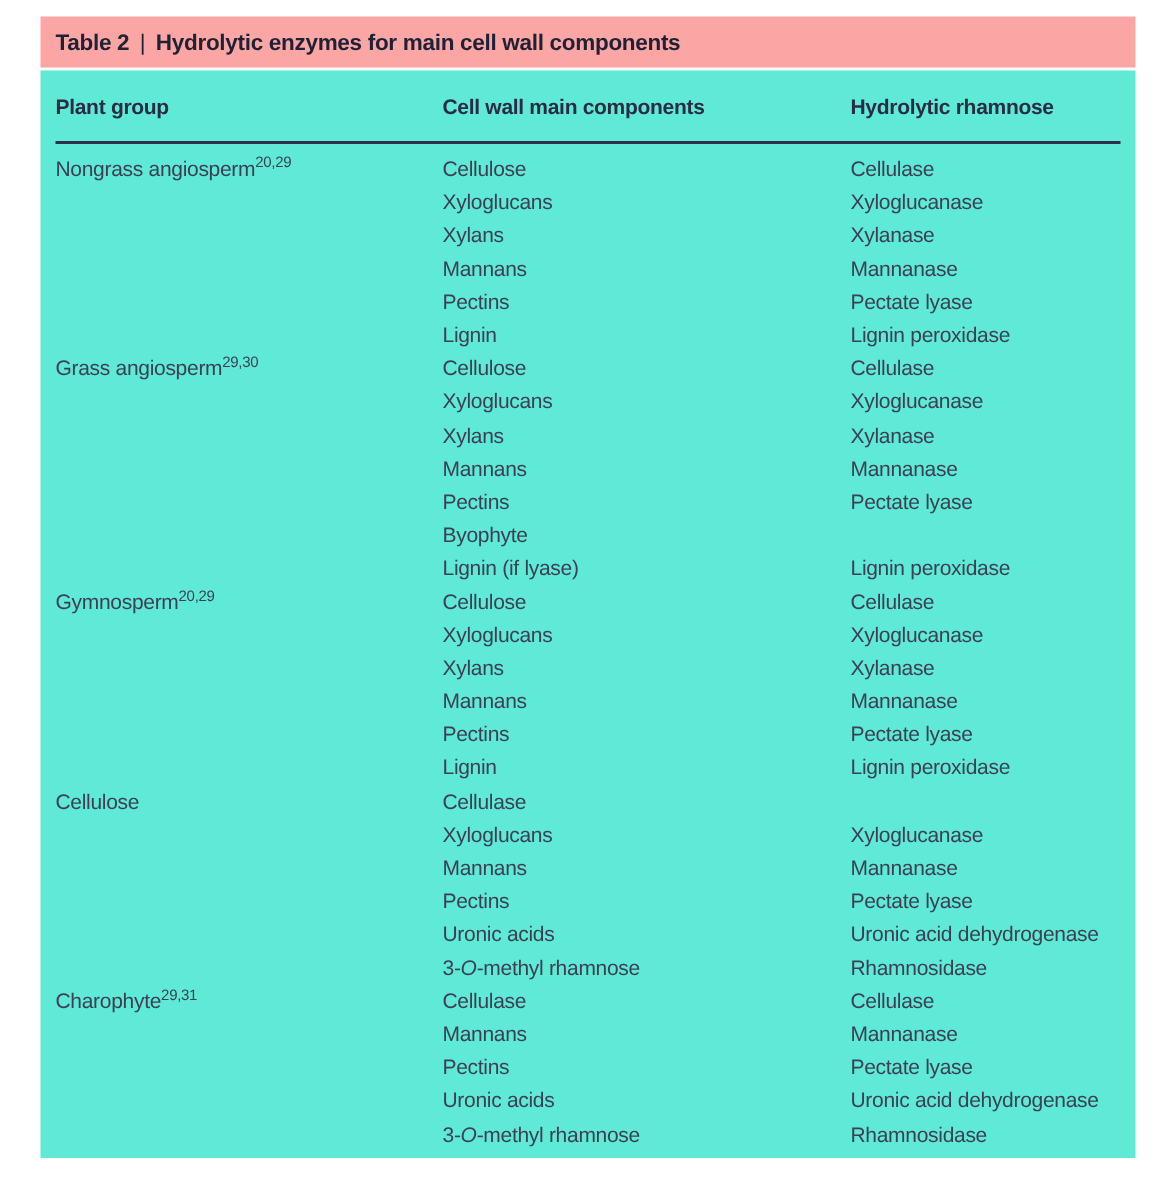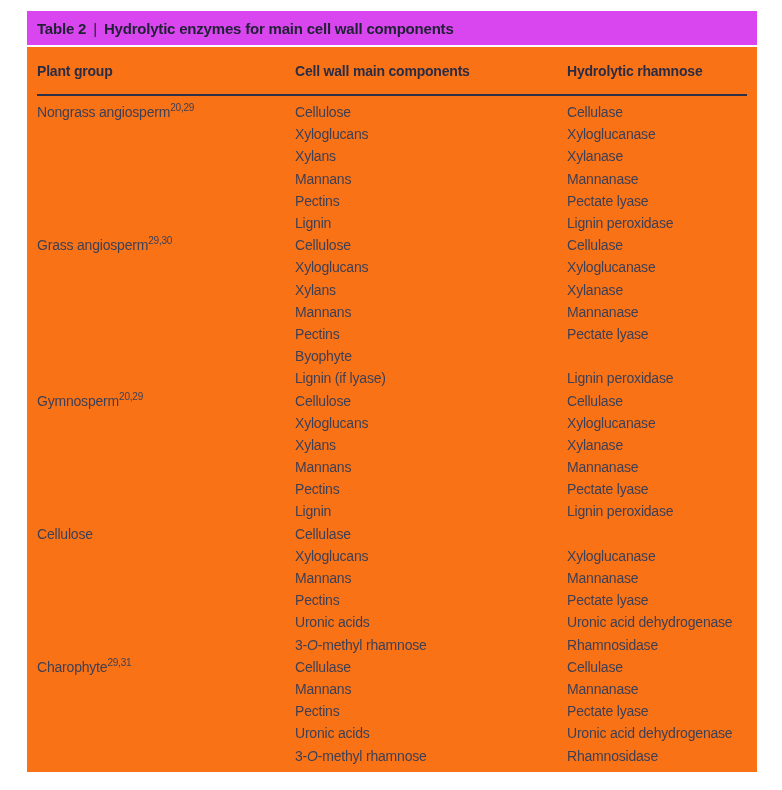--- a/index.html
+++ b/index.html
@@ -16,37 +16,37 @@
   }
   .table-card {
     position: absolute;
     left: 27px;
     top: 11px;
     width: 730px;
     height: 761px;
   }
   .title-bar {
     height: 34px;
-    background: #d946ef;
+    background: #fca5a5;
     display: flex;
     align-items: center;
     padding-left: 10px;
     box-sizing: border-box;
     color: #1f2134;
     font-size: 15px;
     font-weight: 700;
     letter-spacing: -0.2px;
     margin-bottom: 2px; 
   }
   .title-bar .sep {
     margin: 0 7px;
     font-weight: 400;
   }
   .content {
-    background: #f97316;
+    background: #5eead4;
     height: 725px;
     box-sizing: border-box;
   }
   .grid-row {
     display: grid;
     grid-template-columns: 258px 272px 1fr;
     padding: 0 10px;
     box-sizing: border-box;
   }
   .col-headers {

